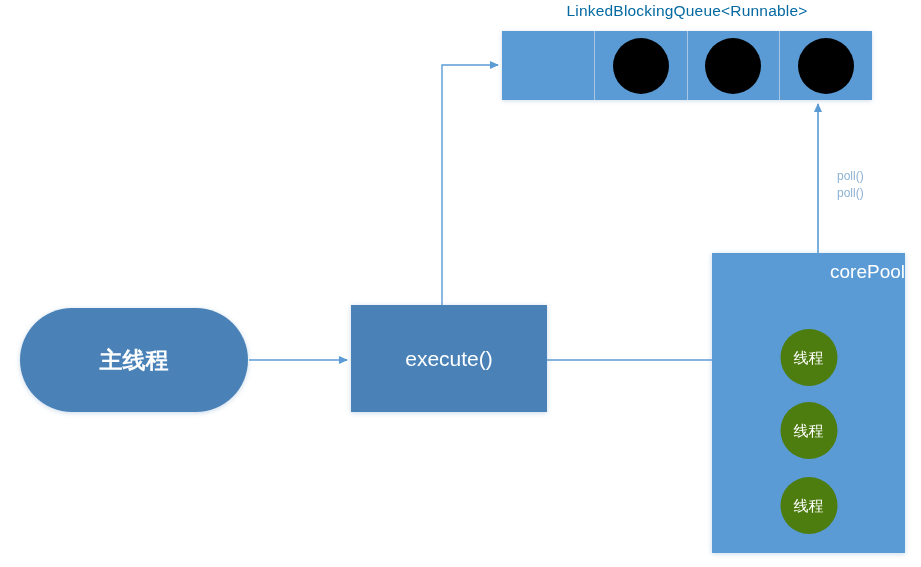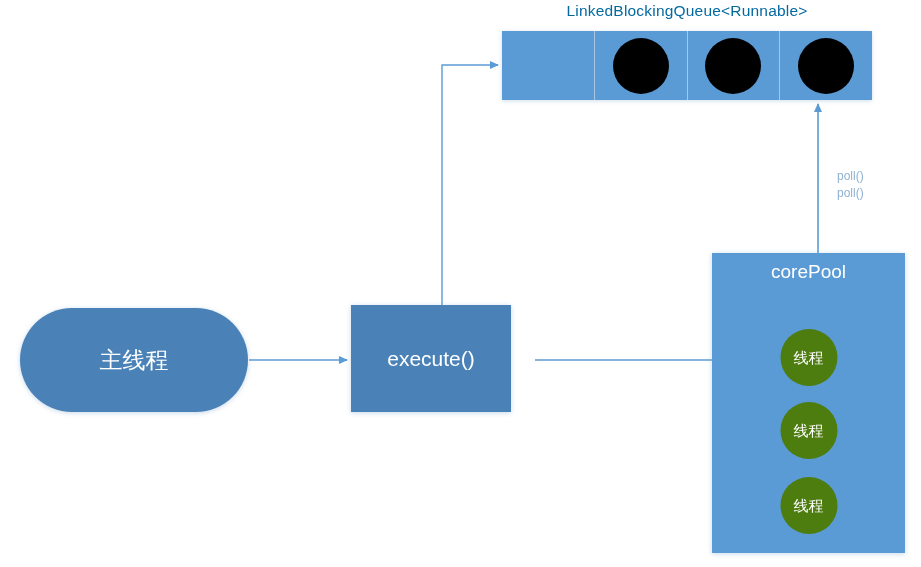--- a/index.html
+++ b/index.html
@@ -62,21 +62,21 @@
     width: 193px;
     height: 300px;
     background: #5b9bd5;
     box-shadow: 0 1px 5px rgba(120,160,200,0.4);
   }
   #corepool-title {
     position: absolute;
     left: 0;
     top: 8px;
     width: 100%;
-    text-align: center;
+    text-align: right;
     font-size: 19px;
     color: #ffffff;
     white-space: nowrap;
   }
   .thread-circle {
     position: absolute;
     left: 50%;
     transform: translateX(-50%);
     width: 57px;
     height: 57px;
@@ -92,21 +92,21 @@
   }
   .thread-1 { top: 76px; }
   .thread-2 { top: 149px; }
   .thread-3 { top: 224px; }
 
   
   #execute-box {
     position: absolute;
     left: 351px;
     top: 305px;
-    width: 160px;
+    width: 196px;
     height: 107px;
     background: #4a82b8;
     display: flex;
     align-items: center;
     justify-content: center;
     box-shadow: 0 1px 5px rgba(120,160,200,0.4);
   }
   #execute-label {
     color: #ffffff;
     font-size: 21px;
@@ -119,20 +119,21 @@
     left: 20px;
     top: 308px;
     width: 228px;
     height: 104px;
     background: #4a82b8;
     border-radius: 52px;
     display: flex;
     align-items: center;
     justify-content: center;
     box-shadow: 0 1px 5px rgba(120,160,200,0.4);
+    font-weight: bold;
   }
   #mainthread-label {
     color: #ffffff;
     font-size: 23px;
     white-space: nowrap;
   }
 
   
   #connectors {
     position: absolute;

